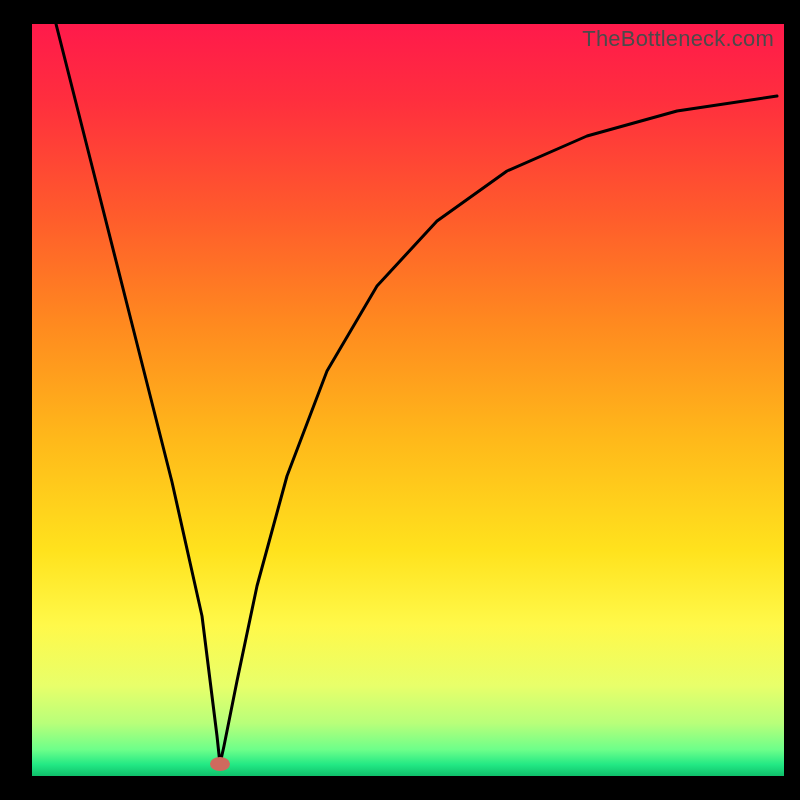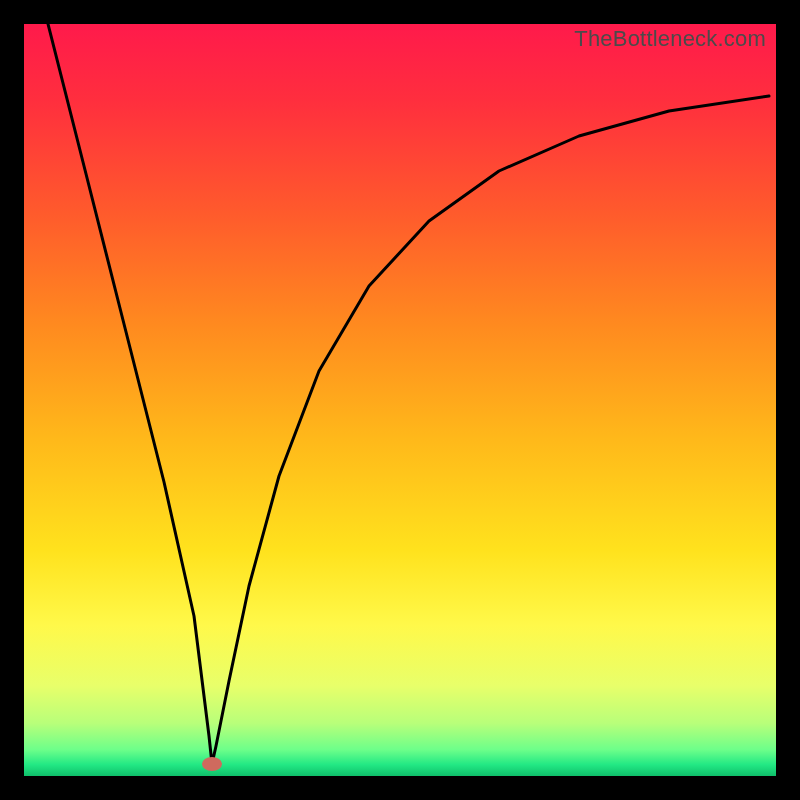--- a/index.html
+++ b/index.html
@@ -6,21 +6,21 @@
     margin: 0;
     padding: 0;
     width: 800px;
     height: 800px;
     background: #000;
     overflow: hidden;
     font-family: Arial, Helvetica, sans-serif;
   }
   .frame {
     position: absolute;
-    left: 24px;
+    left: 32px;
     top: 24px;
     width: 752px;
     height: 752px;
     background: #7dd3fc;
   }
   .plot {
     position: absolute;
     left: 0;
     top: 0;
     width: 752px;

